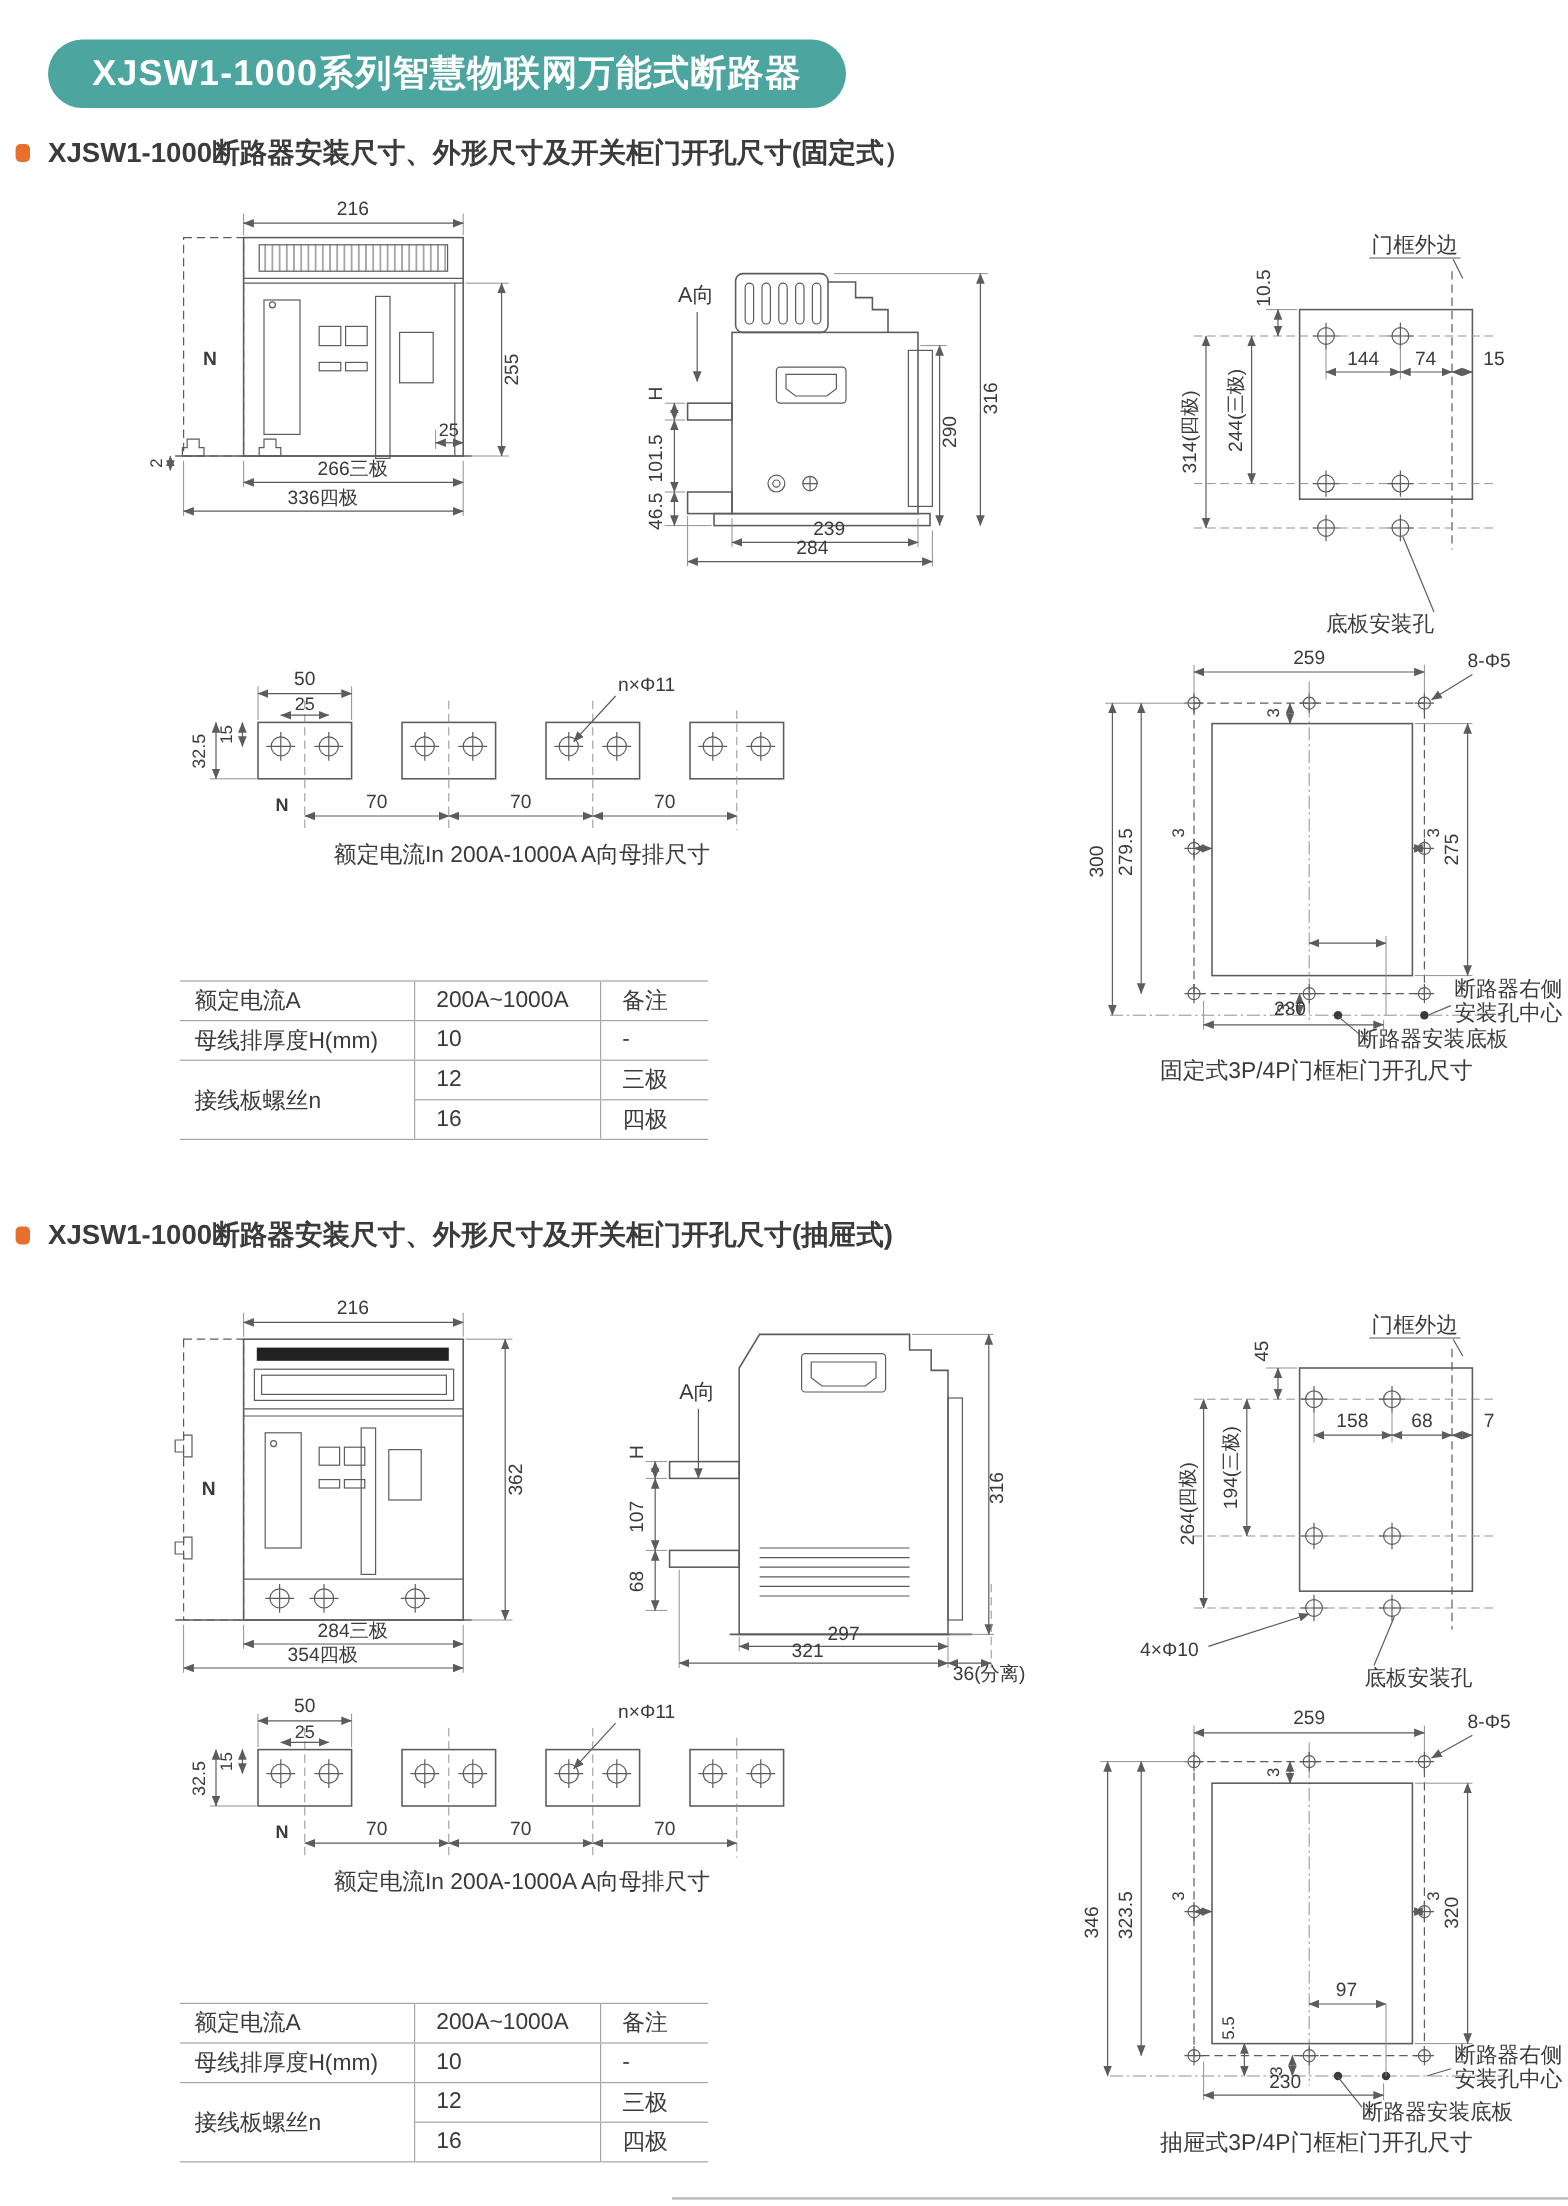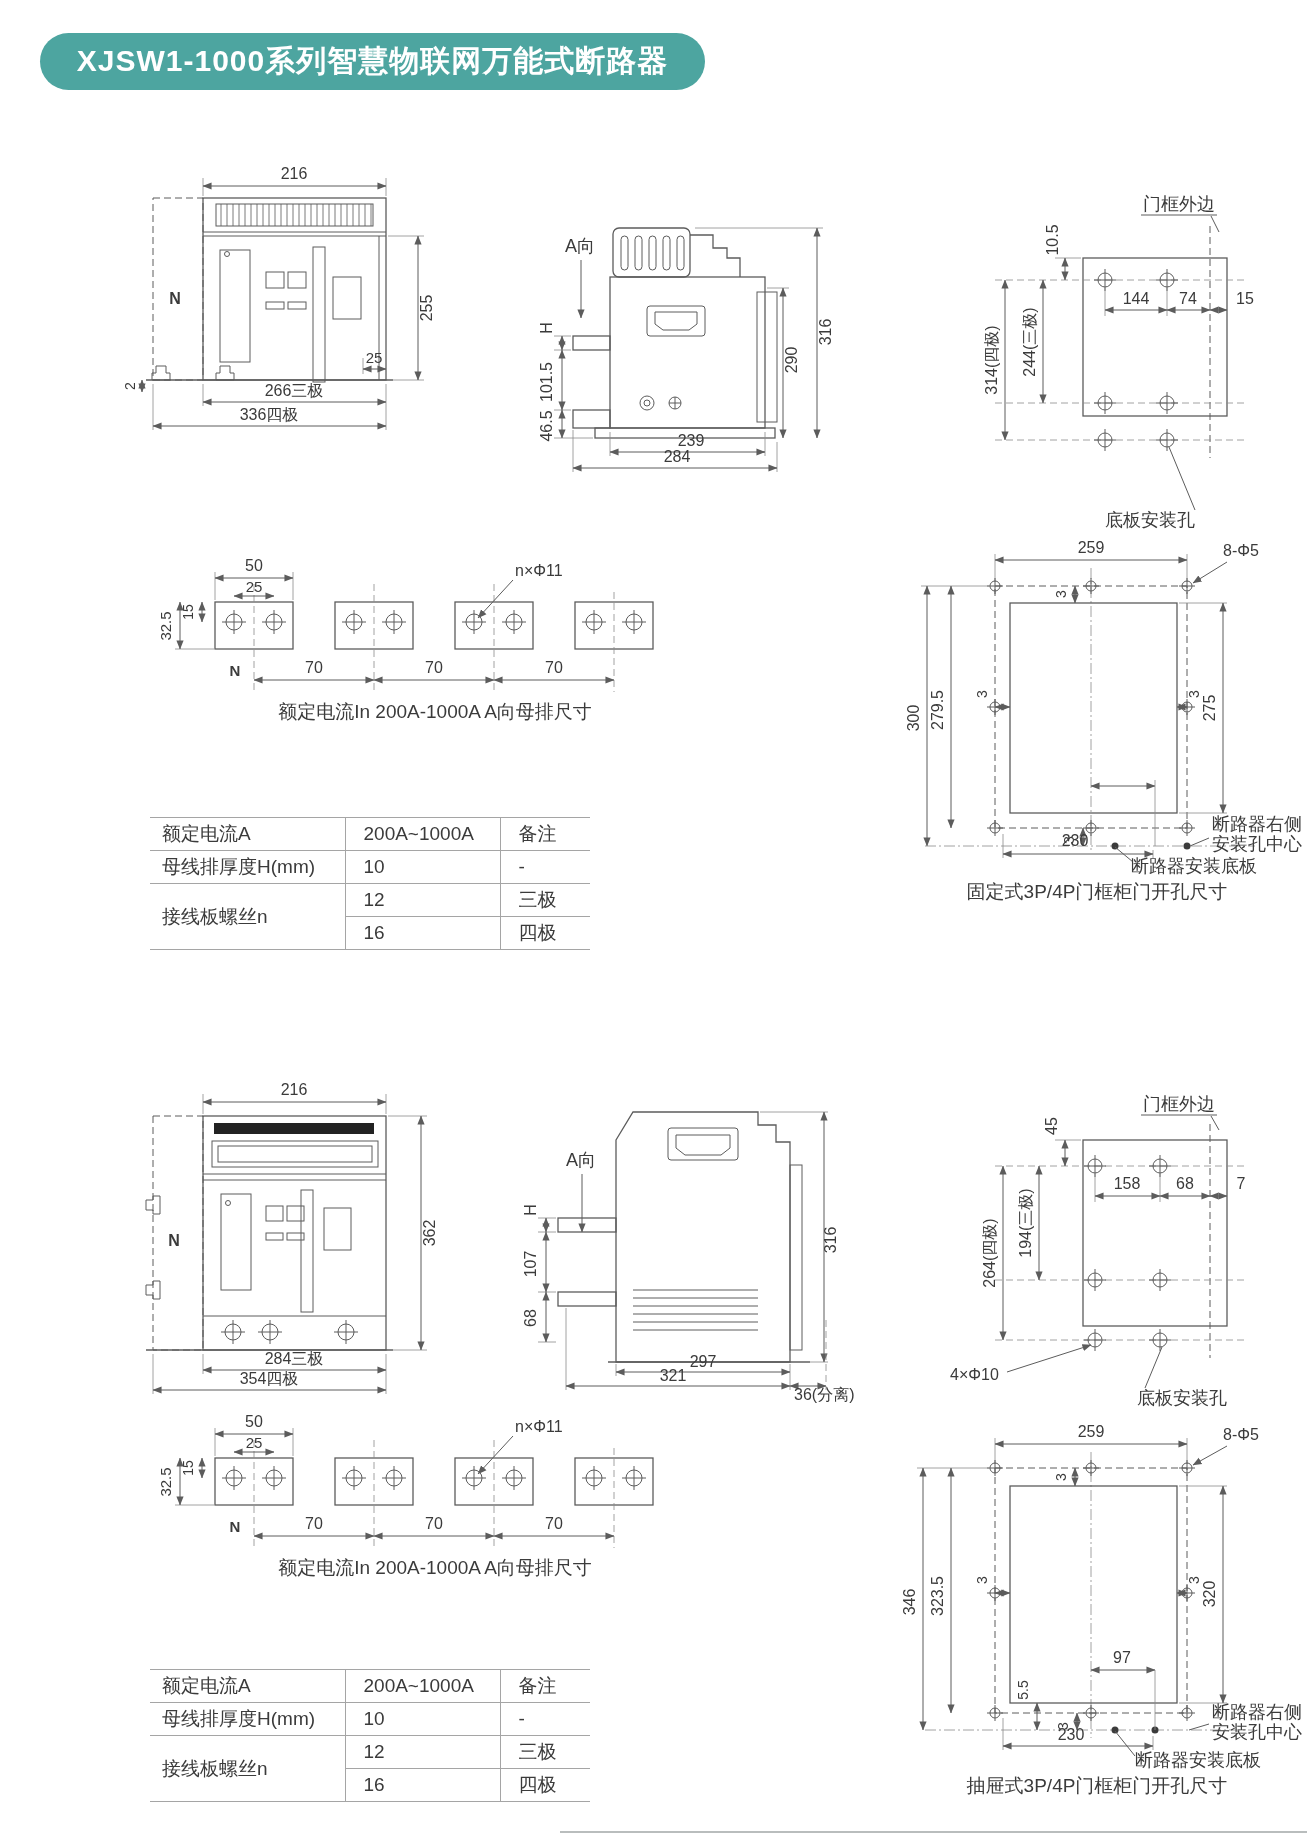--- a/index.html
+++ b/index.html
@@ -57,20 +57,24 @@
       <g id="h8" class="tl">
           <circle r="8" fill="none"></circle>
           <path d="M-12,0H12M0,-12V12"></path>
         </g>
       <path id="lug" d="M-9,14 V7 H-5 V0 H5 V7 H9 V14 Z" class="tl" fill="none"></path>
     </defs>
   </svg>
 
   <div class="abs banner">XJSW1-1000系列智慧物联网万能式断路器</div>
 
+  <div class="abs sec-heading" style="left:10px;top:112px;">
+    <span class="bullet"></span>
+    <span>XJSW1-1000断路器安装尺寸、外形尺寸及开关柜门开孔尺寸(固定式）</span>
+  </div>
 
   <div class="abs" style="left:128px;top:162px;">
   <svg width="335" height="310" viewBox="0 0 335 310">
     <g>
       <line class="ex" x1="75" y1="34" x2="75" y2="16"></line>
           <line class="ex" x1="258" y1="34" x2="258" y2="16"></line>
       <line class="dl" x1="75" y1="24" x2="258" y2="24" marker-start="url(#arr)" marker-end="url(#arr)"></line>
       <text x="166" y="17" text-anchor="middle">216</text>
     </g>
     <g>
@@ -365,20 +369,24 @@
       <td class="v">12</td>
       <td class="v">三极</td>
     </tr>
     <tr>
       <td class="v">16</td>
       <td class="v">四极</td>
     </tr>
   </tbody>
     </table>
 
+  <div class="abs sec-heading" style="left:10px;top:1014px;">
+    <span class="bullet"></span>
+    <span>XJSW1-1000断路器安装尺寸、外形尺寸及开关柜门开孔尺寸(抽屉式)</span>
+  </div>
 
   <div class="abs" style="left:128px;top:1078px;">
   <svg width="340" height="318" viewBox="0 0 340 318">
     <g>
       <line class="ex" x1="75" y1="36" x2="75" y2="16"></line>
           <line class="ex" x1="258" y1="36" x2="258" y2="16"></line>
       <line class="dl" x1="75" y1="24" x2="258" y2="24" marker-start="url(#arr)" marker-end="url(#arr)"></line>
       <text x="166" y="17" text-anchor="middle">216</text>
     </g>
     <g>

